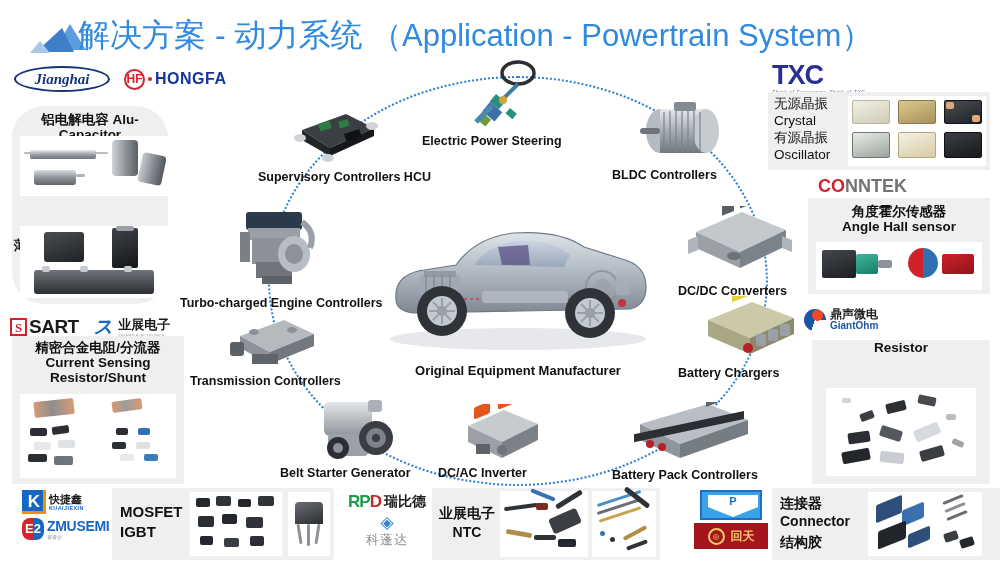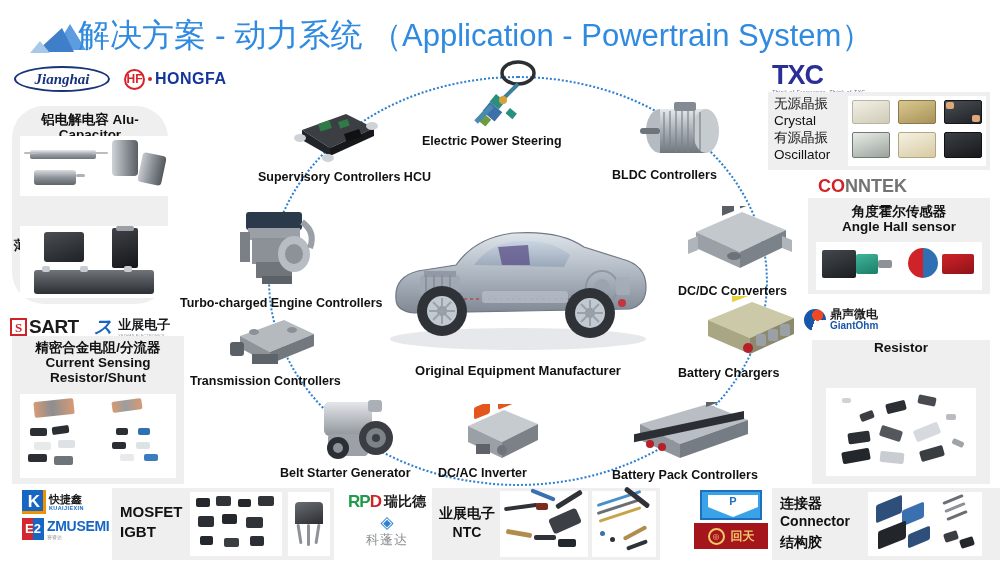--- a/index.html
+++ b/index.html
@@ -82,21 +82,21 @@
     width: 24px; height: 24px; background: #1766c4; color: #fff; font-weight: bold;
     font-size: 17px; text-align: center; line-height: 24px;
     box-shadow: inset -5px -5px 0 -2px #f29100;
   }
   .lg-kjx .k-cn { color:#1b1b1b; font-weight:bold; font-size:11px; line-height:1; }
   .lg-kjx .k-en { color:#1766c4; font-weight:bold; font-size:5.5px; letter-spacing:.4px; }
 
   .lg-zmu { display:flex; align-items:center; gap:3px; }
   .lg-zmu .z-mark {
     width: 22px; height: 22px; background: linear-gradient(90deg,#d4262c 50%, #1766c4 50%);
-    color:#fff; font-weight:bold; font-size:13px; text-align:center; line-height:22px;
+    color:#fff; font-weight:bold; font-size:13px; text-align:center; line-height:22px;border-radius:8px;
   }
   .lg-zmu .z-txt { color:#1766c4; font-weight:bold; font-size:14px; letter-spacing:-.3px; }
   .lg-zmu .z-sub { color:#8d9093; font-size:5px; }
 
   .lg-rpd { display:flex; align-items:center; gap:3px; }
   .lg-rpd .r-en { color:#1f9b4b; font-weight:bold; font-size:17px; letter-spacing:-1px; }
   .lg-rpd .r-d { color:#cf2229; }
   .lg-rpd .r-cn { color:#1b1b1b; font-weight:bold; font-size:14px; }
   .lg-kpd { text-align:center; }
   .lg-kpd .kp-mark { color:#2f7fd1; font-size:17px; line-height:1; }

